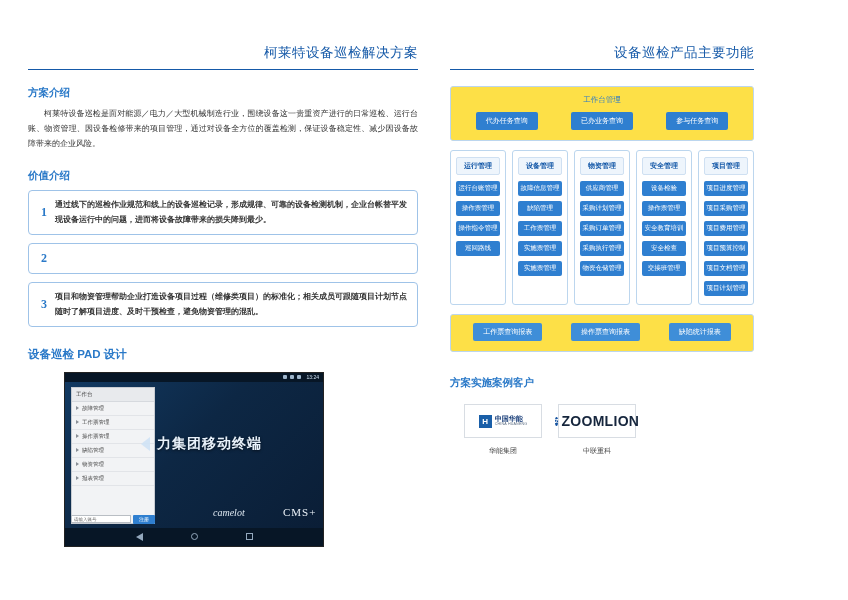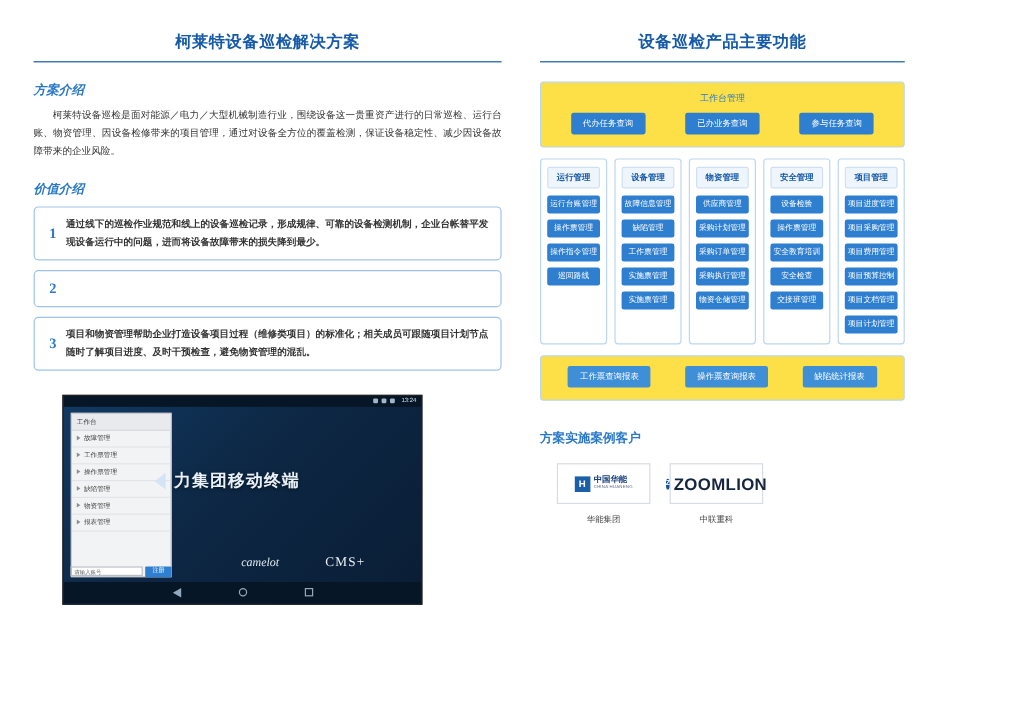--- a/index.html
+++ b/index.html
@@ -22,36 +22,36 @@
     left: 28px; top: 26px;
     width: 390px;
   }
   .right-col {
     position: absolute;
     left: 450px; top: 26px;
     width: 304px;
   }
 
   .main-title {
-    text-align: center;
+    text-align: right;
     color: #1559a8;
     font-size: 13.5px;
-    font-weight: bold;
+    font-weight: normal;
     letter-spacing: 0.5px;
     padding-bottom: 7px;
     border-bottom: 1.5px solid #1559a8;
     margin-bottom: 16px;
+    margin-top: 18px;
   }
 
   .section-title {
     color: #2a79c8;
     font-size: 10.5px;
     font-weight: bold;
     margin: 0 0 7px 0;
-    font-style: italic;
   }
   .section-title.big {
     font-size: 11.5px;
   }
 
   .intro-text {
     font-size: 8px;
     line-height: 1.85;
     color: #333;
     text-indent: 2em;
@@ -82,22 +82,22 @@
     font-size: 8px;
     line-height: 1.8;
     color: #333;
     text-align: justify;
     font-weight: bold;
   }
 
   
   .pad-wrap {
     margin-top: 10px;
-    width: 300px; height: 175px;
-    margin-left: 24px;
+    width: 260px; height: 175px;
+    margin-left: 36px;
     position: relative;
     background: #0b1a2b;
     border: 1px solid #222;
   }
   .pad-screen {
     position: absolute;
     left: 0; top: 0; right: 0; bottom: 0;
     background: linear-gradient(135deg,#123a63 0%, #0d2744 45%, #0a1d35 100%);
     overflow: hidden;
   }
@@ -325,20 +325,21 @@
       </div>
       <div class="value-item">
         <div class="value-num">2</div>
       </div>
       <div class="value-item">
         <div class="value-num">3</div>
         <div class="value-text">项目和物资管理帮助企业打造设备项目过程（维修类项目）的标准化；相关成员可跟随项目计划节点随时了解项目进度、及时干预检查，避免物资管理的混乱。</div>
       </div>
     </div>
 
+    <div class="section-title big">设备巡检 PAD 设计</div>
 
     <div class="pad-wrap">
       <div class="pad-screen">
 
         <div class="pad-statusbar">
           <span class="sb-dot"></span>
           <span class="sb-dot"></span>
           <span class="sb-dot"></span>
           <span class="sb-time">13:24</span>
         </div>

